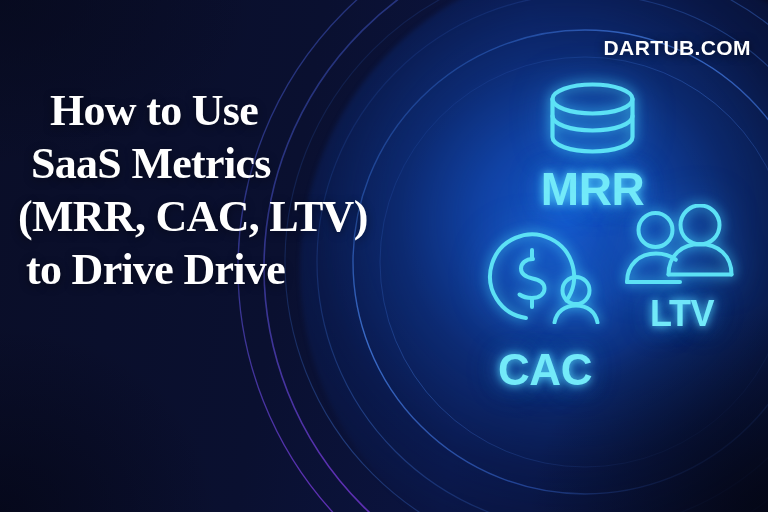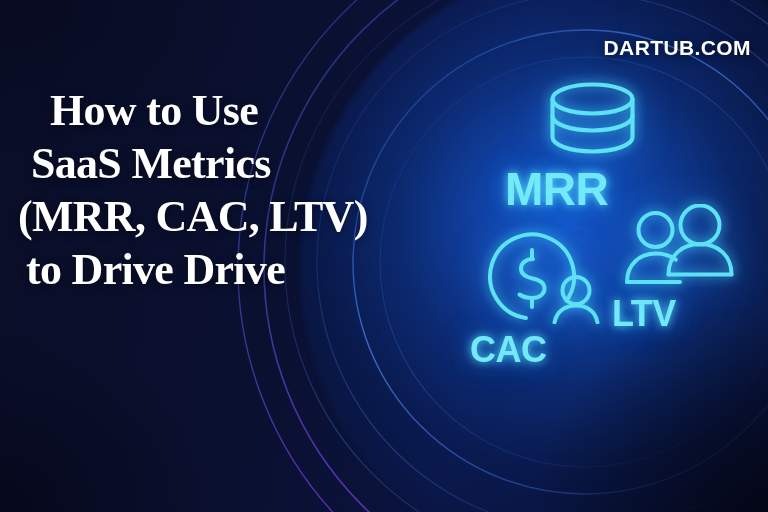--- a/index.html
+++ b/index.html
@@ -85,20 +85,21 @@
     color: #ffffff;
     font-size: 21px;
     font-weight: 700;
     letter-spacing: 0.4px;
     text-shadow: 0 1px 8px rgba(0,0,0,0.6);
   }
 
   
   .metric {
     position: absolute;
+    text-align: center;
   }
   .metric .glyph {
     display: block;
     filter: drop-shadow(0 0 6px rgba(70,215,255,0.85))
             drop-shadow(0 0 16px rgba(40,150,255,0.55));
   }
   .metric .label {
     display: block;
     color: #73eaf9;
     font-weight: 700;
@@ -106,21 +107,21 @@
     letter-spacing: -0.5px;
     text-shadow: 0 0 8px rgba(90,225,255,0.9),
                  0 0 20px rgba(50,170,255,0.65),
                  0 0 34px rgba(30,120,230,0.45);
   }
 
   .metric-mrr       { left: 505px; top: 80px; width: 175px; }
   .metric-mrr .label{ font-size: 46px; margin-top: 6px; }
 
   .metric-cac       { left: 470px; top: 224px; width: 150px; }
-  .metric-cac .label{ font-size: 36px; margin-top: 4px; }
+  .metric-cac .label{ font-size: 44px; margin-top: 20px; }
 
   .metric-ltv       { left: 612px; top: 204px; width: 140px; }
   .metric-ltv .label{ font-size: 36px; margin-top: 2px; }
 </style>
 </head>
 <body>
 
 <div id="banner">
 
   <div class="bg-base"></div>

